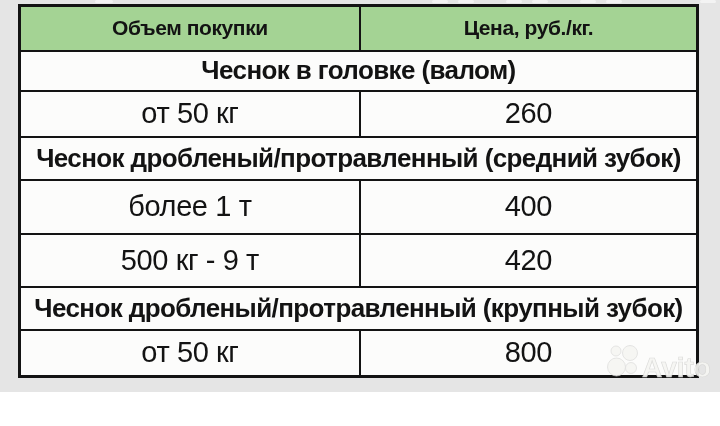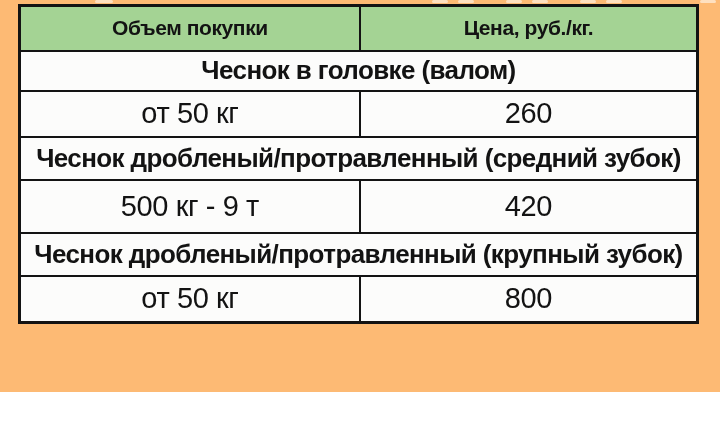--- a/index.html
+++ b/index.html
@@ -1,19 +1,19 @@
 <!DOCTYPE html>
 <html><head>
 <meta charset="utf-8">
 <style>
   html,body { margin:0; padding:0; }
   .stage {
     position:relative;
     width:720px; height:392px;
-    background:#fdba74;
+    background:#e5e5e5;
     overflow:hidden;
     font-family:"Liberation Sans", sans-serif;
     color:#131313;
     text-decoration:underline;
   }
   
   .edge-artifact {
     position:absolute; top:0; height:3px;
     background:rgba(255,255,255,0.55);
     border-radius:2px;
@@ -86,29 +86,44 @@
         <td colspan="2">Чеснок в головке (валом)</td>
       </tr>
       <tr class="data-row" style="height:46px;">
         <td>от 50 кг</td>
         <td>260</td>
       </tr>
 
       <tr class="section-row" style="height:43px;">
         <td colspan="2">Чеснок дробленый/протравленный (средний зубок)</td>
       </tr>
+      <tr class="data-row" style="height:54px;">
+        <td>более 1 т</td>
+        <td>400</td>
+      </tr>
       <tr class="data-row" style="height:53px;">
         <td>500 кг - 9 т</td>
         <td>420</td>
       </tr>
 
       <tr class="section-row" style="height:43px;">
         <td colspan="2">Чеснок дробленый/протравленный (крупный зубок)</td>
       </tr>
       <tr class="data-row" style="height:47px;">
         <td>от 50 кг</td>
         <td>800</td>
       </tr>
     </tbody>
   </table>
 
+  <div class="watermark">
+    <svg width="110" height="46" viewBox="0 0 110 46">
+      <g fill="#f6f6f3" stroke="#d9d9d7" stroke-width="0.7">
+        <circle cx="10" cy="11" r="5"></circle>
+        <circle cx="24" cy="13" r="7.5"></circle>
+        <circle cx="10.5" cy="27" r="9"></circle>
+        <circle cx="25" cy="28" r="5.5"></circle>
+      </g>
+      <text x="36" y="37" font-family="Liberation Sans, sans-serif" font-size="28" font-weight="bold" fill="#f6f6f3" stroke="#d9d9d7" stroke-width="0.7">Avito</text>
+    </svg>
+  </div>
 
 </div>
 
 </body></html>

